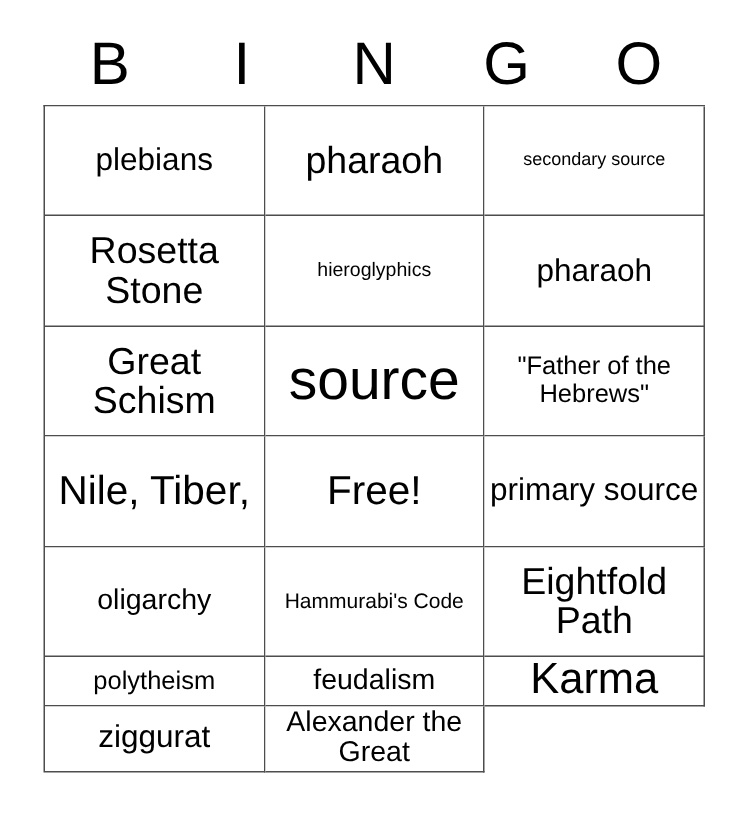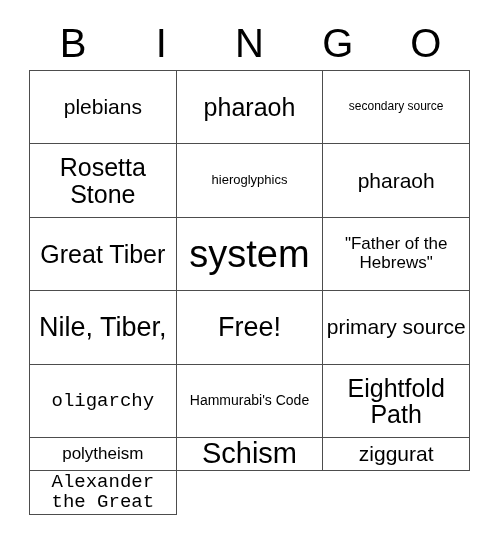--- a/index.html
+++ b/index.html
@@ -71,21 +71,21 @@
     width: 100%;
     line-height: 1.04;
     word-break: normal;
     hyphens: none;
     color: #000000;
   }
   .fs-13 { font-size: 13px; line-height: 1.1; }
   .fs-14 { font-size: 14px; line-height: 1.12; }
   .fs-15 { font-size: 12px; line-height: 1.12; }
   .fs-17 { font-size: 17px; line-height: 1.1; }
-  .fs-19 { font-size: 19px; line-height: 1.08; font-family: Liberation Mono, monospace; }
+  .fs-19 { font-size: 19px; line-height: 1.08; }
   .fs-21 { font-size: 21px; line-height: 1.06; }
   .fs-25 { font-size: 25px; line-height: 1.05; }
   .fs-29 { font-size: 29px; line-height: 1.03; }
   .fs-33 { font-size: 27px; line-height: 1.02; }
   .fs-38 { font-size: 38px; line-height: 1.0; }
 </style>
 </head>
 <body>
 
 <div class="card">
@@ -113,24 +113,24 @@
       <span class="cell-text fs-25">Rosetta Stone</span>
     </div>
     <div class="cell">
       <span class="cell-text fs-13">hieroglyphics</span>
     </div>
 
     <div class="cell">
       <span class="cell-text fs-21">pharaoh</span>
     </div>
     <div class="cell">
-      <span class="cell-text fs-25">Great Tiber</span>
+      <span class="cell-text fs-25">Great Schism</span>
     </div>
     <div class="cell">
-      <span class="cell-text fs-38">system</span>
+      <span class="cell-text fs-38">source</span>
     </div>
 
     <div class="cell">
       <span class="cell-text fs-17">"Father of the Hebrews"</span>
     </div>
     <div class="cell">
       <span class="cell-text fs-33">Nile, Tiber,</span>
     </div>
     <div class="cell">
       <span class="cell-text fs-33">Free!</span>
@@ -146,21 +146,24 @@
       <span class="cell-text fs-14">Hammurabi's Code</span>
     </div>
     <div class="cell">
       <span class="cell-text fs-25">Eightfold Path</span>
     </div>
 
     <div class="cell">
       <span class="cell-text fs-17">polytheism</span>
     </div>
     <div class="cell">
-      <span class="cell-text fs-29">Schism</span>
+      <span class="cell-text fs-19">feudalism</span>
+    </div>
+    <div class="cell">
+      <span class="cell-text fs-29">Karma</span>
     </div>
     <div class="cell">
       <span class="cell-text fs-21">ziggurat</span>
     </div>
     <div class="cell">
       <span class="cell-text fs-19">Alexander the Great</span>
     </div>
 
   </div>
 </div>

